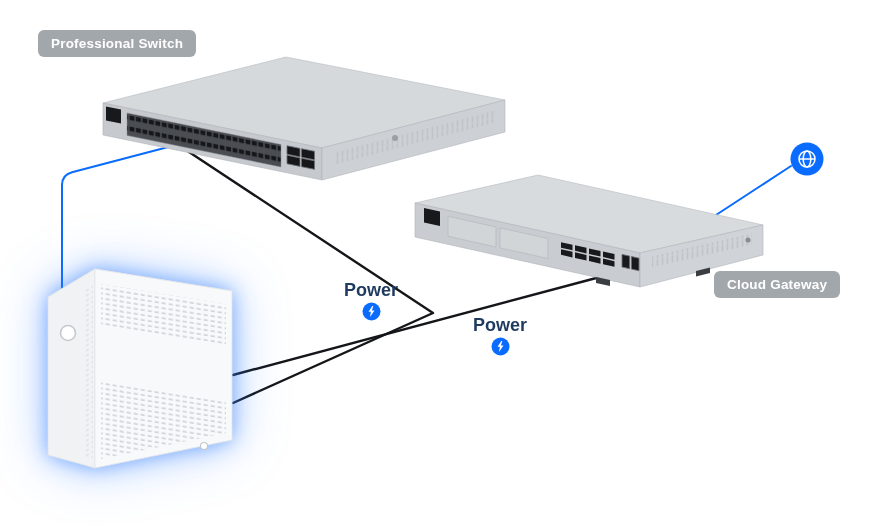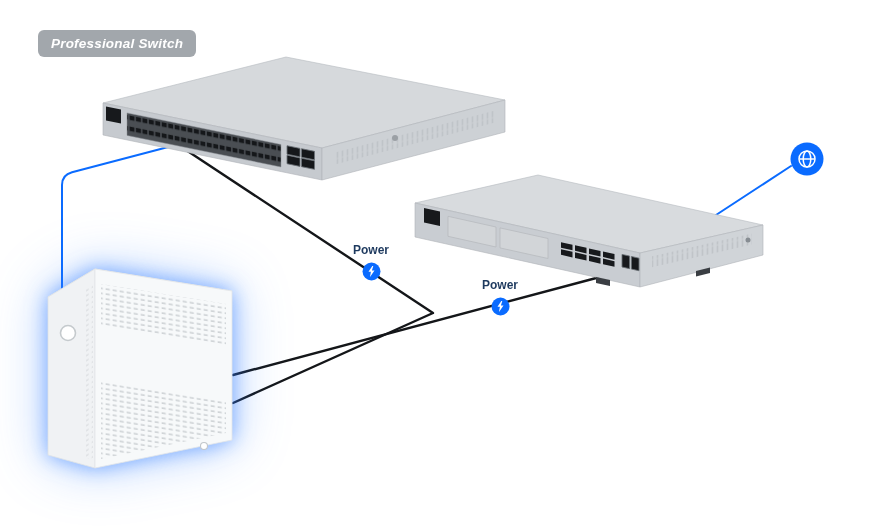--- a/index.html
+++ b/index.html
@@ -5,28 +5,28 @@
   html,body { margin:0; padding:0; background:#ffffff; }
   .stage {
     position:relative; width:874px; height:531px; background:#ffffff;
     overflow:hidden; font-family:"Liberation Sans", sans-serif;
   }
   .scene { position:absolute; left:0; top:0; }
   .badge {
     position:absolute; font-size:13.5px; font-weight:600; color:#ffffff;
     padding:6px 13px; border-radius:6px; letter-spacing:.2px; white-space:nowrap;
   }
-  .badge.gray { background:rgba(154,159,165,.92);font-style:italic; }
+  .badge.gray { background:rgba(154,159,165,.92); }
   .badge.blue { background:#0a6bff; }
   .power-tag {
     position:absolute; width:60px; display:flex; flex-direction:column;
     align-items:center; gap:4px;
   }
   .power-tag span {
-    font-size:12px; font-weight:700; color:#1e3a5f; line-height:15px;
+    font-size:18px; font-weight:700; color:#1e3a5f; line-height:15px;margin-top:40px;
   }
   .globe-wrap { position:absolute; width:36px; height:36px; }
   .tower-glow {
     filter: drop-shadow(0 0 10px rgba(47,123,255,.60)) drop-shadow(0 0 26px rgba(47,123,255,.32));
   }
 </style>
 </head>
 <body>
 
 <div class="stage">
@@ -123,20 +123,21 @@
       <polygon points="101,382 226,402 226,433 101,459" fill="url(#pVentDots)"></polygon>
 
       <circle cx="68" cy="333" r="7.5" fill="#ffffff" stroke="#c5cacd" stroke-width="1.6"></circle>
 
       <circle cx="204" cy="446" r="3.5" fill="#ffffff" stroke="#c2c7cb" stroke-width="1.1"></circle>
     </g>
   </svg>
 
   <div class="badge gray" style="left:38px; top:30px;">Professional Switch</div>
 
+  <div class="badge gray" style="left:714px; top:271px;">Cloud Gateway</div>
 
 
   <div class="power-tag" style="left:341px; top:243px;">
     <span>Power</span>
     <svg width="19" height="19" viewBox="0 0 19 19">
       <circle cx="9.5" cy="9.5" r="9" fill="#0a6bff"></circle>
       <path d="M10.3 3.9 L6.5 9.7 L8.9 9.7 L8 15.1 L12.5 8.6 L9.9 8.6 L11.3 3.9 Z" fill="#ffffff"></path>
     </svg>
   </div>
 

